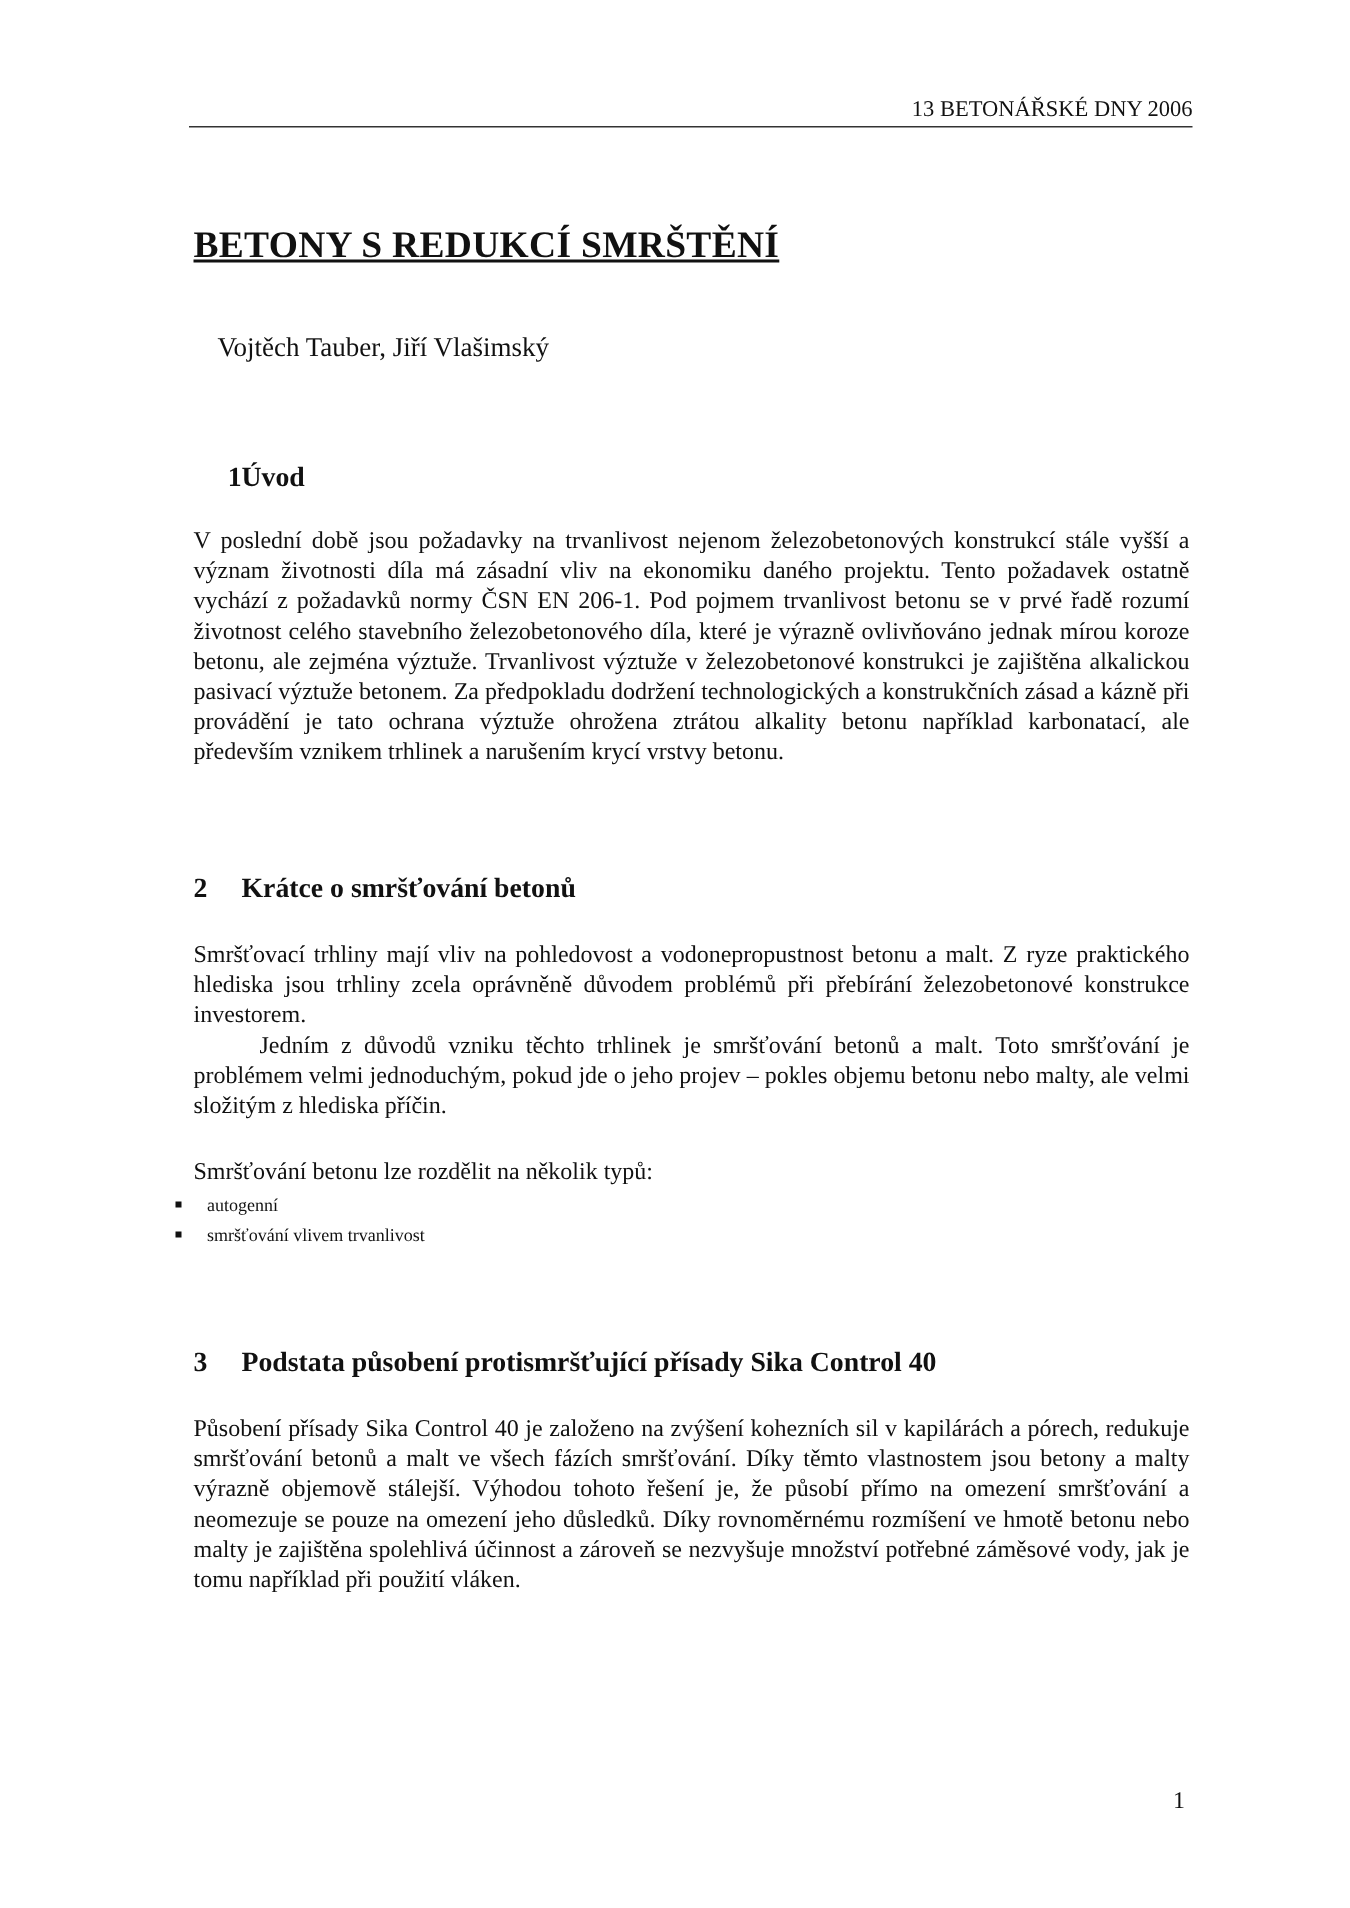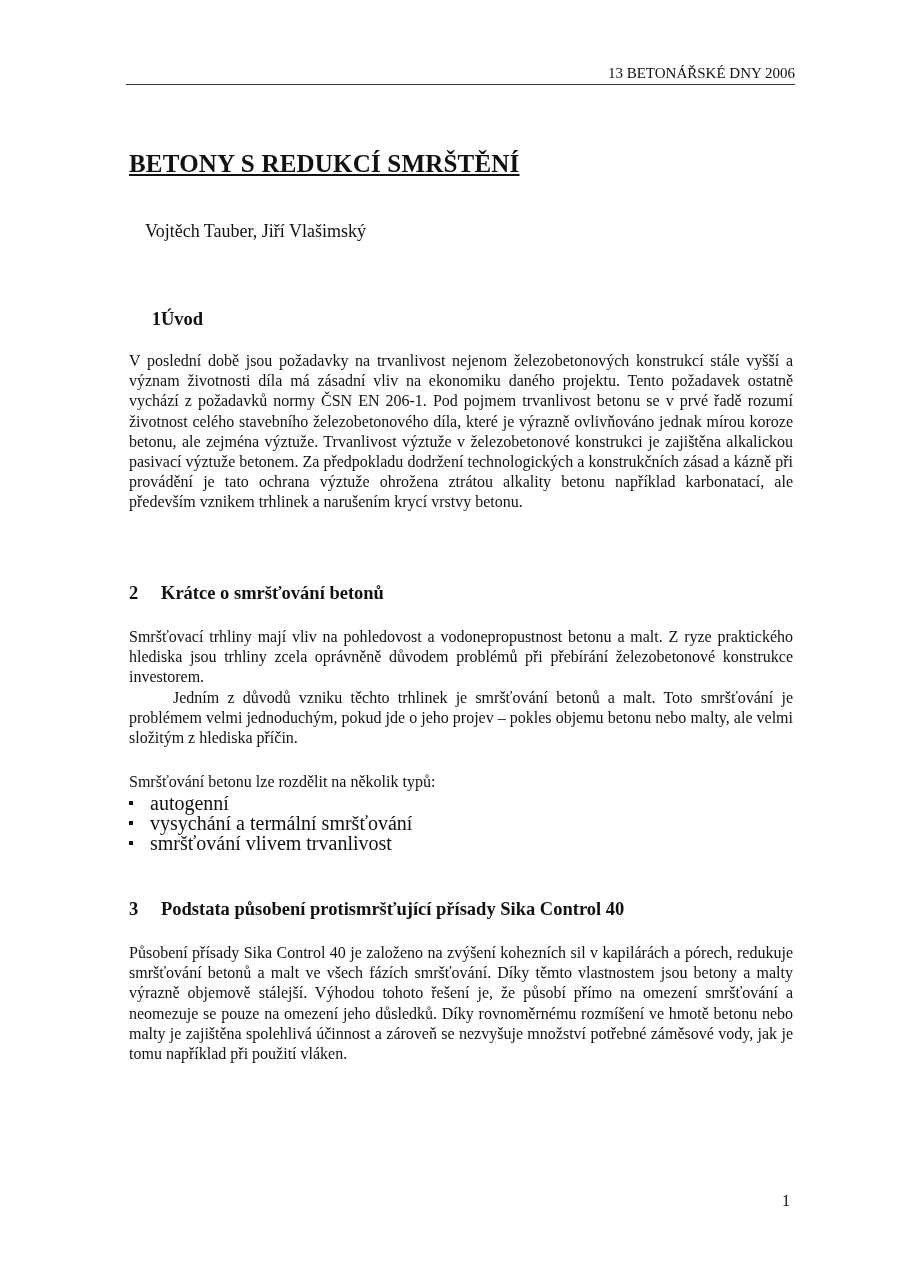--- a/index.html
+++ b/index.html
@@ -25,22 +25,22 @@
     position: absolute; left: 129px; margin: 0;
     font-size: 18.5px; font-weight: bold;
   }
   .h2 .num { display: inline-block; width: 32px; }
   .para {
     position: absolute; left: 129px; width: 664px; margin: 0;
     font-size: 16px; line-height: 20.2px; text-align: justify;
   }
   .para .indent { display: inline-block; width: 44px; }
   .bullets {
-    position: absolute; left: 129px; width: 664px; margin: 0; padding: 0;
-    list-style: none; font-size: 20px; line-height: 20.2px;
+    position: absolute; left: 117px; width: 664px; margin: 0; padding: 0;
+    list-style: none; font-size: 12px; line-height: 20.2px;
   }
   .bullets li { position: relative; padding-left: 21px; }
   .bullets li .bullet {
     position: absolute; left: 0; top: 8px; width: 4px; height: 4px; background: #111;
   }
   .pagenum {
     position: absolute; left: 782px; top: 1192px; font-size: 16px;
   }
 </style>
 </head>
@@ -60,21 +60,20 @@
 <p class="para" style="top:351px;">V poslední době jsou požadavky na trvanlivost nejenom železobetonových konstrukcí stále vyšší a význam životnosti díla má zásadní vliv na ekonomiku daného projektu. Tento požadavek ostatně vychází z požadavků normy ČSN EN 206-1. Pod pojmem trvanlivost betonu se v prvé řadě rozumí životnost celého stavebního železobetonového díla, které je výrazně ovlivňováno jednak mírou koroze betonu, ale zejména výztuže. Trvanlivost výztuže v železobetonové konstrukci je zajištěna alkalickou pasivací výztuže betonem. Za předpokladu dodržení technologických a konstrukčních zásad a kázně při provádění je tato ochrana výztuže ohrožena ztrátou alkality betonu například karbonatací, ale především vznikem trhlinek a narušením krycí vrstvy betonu.</p>
 
 <h2 class="h2" style="top:583px;">
   <span class="num">2</span><span>Krátce o smršťování betonů</span>
 </h2>
 <p class="para" style="top:627px;">Smršťovací trhliny mají vliv na pohledovost a vodonepropustnost betonu a malt. Z ryze praktického hlediska jsou trhliny zcela oprávněně důvodem problémů při přebírání železobetonové konstrukce investorem.</p>
 <p class="para" style="top:688px;"><span class="indent"></span><span>Jedním z důvodů vzniku těchto trhlinek je smršťování betonů a malt. Toto smršťování je problémem velmi jednoduchým, pokud jde o jeho projev – pokles objemu betonu nebo malty, ale velmi složitým z hlediska příčin.</span></p>
 <p class="para" style="top:772px;">Smršťování betonu lze rozdělit na několik typů:</p>
 <ul class="bullets" style="top:793px;">
   <li><span class="bullet"></span><span>autogenní</span></li>
-  <li><span class="bullet"></span><span>vysychání a termální smršťování</span></li>
   <li><span class="bullet"></span><span>smršťování vlivem trvanlivost</span></li>
 </ul>
 
 <h2 class="h2" style="top:899px;">
   <span class="num">3</span><span>Podstata působení protismršťující přísady Sika Control 40</span>
 </h2>
 <p class="para" style="top:943px;">Působení přísady Sika Control 40 je založeno na zvýšení kohezních sil v kapilárách a pórech, redukuje smršťování betonů a malt ve všech fázích smršťování. Díky těmto vlastnostem jsou betony a malty výrazně objemově stálejší. Výhodou tohoto řešení je, že působí přímo na omezení smršťování a neomezuje se pouze na omezení jeho důsledků. Díky rovnoměrnému rozmíšení ve hmotě betonu nebo malty je zajištěna spolehlivá účinnost a zároveň se nezvyšuje množství potřebné záměsové vody, jak je tomu například při použití vláken.</p>
 
 <div class="pagenum">1</div>
 

